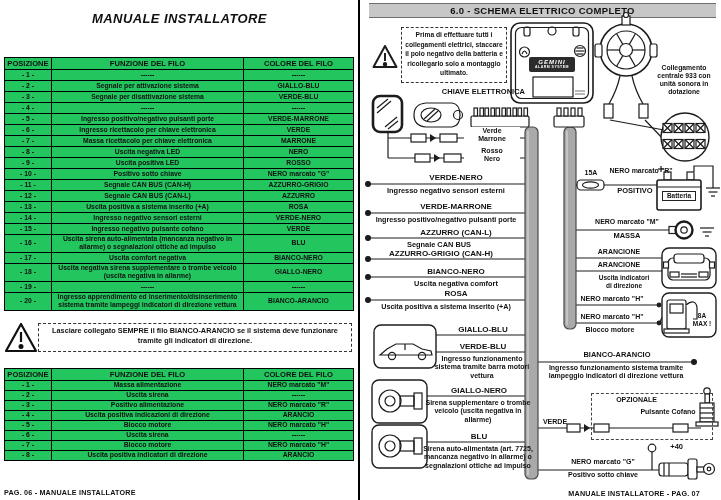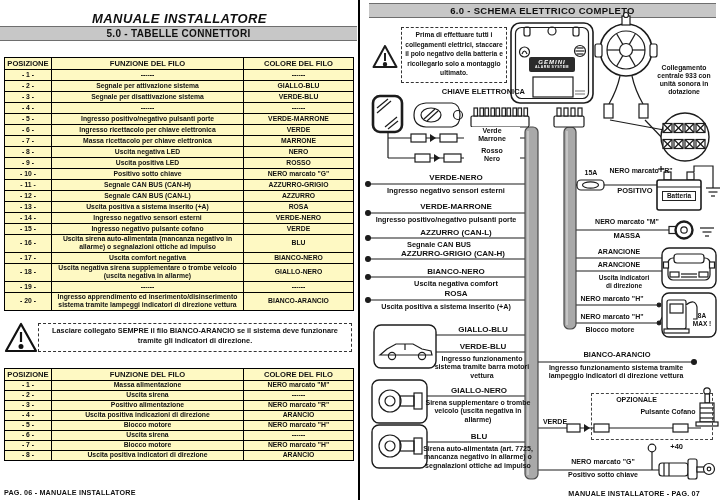--- a/index.html
+++ b/index.html
@@ -6,21 +6,21 @@
   html,body{background:#fff}
   body{font-family:"Liberation Sans",sans-serif}
   .stage{position:relative;width:721px;height:500px;background:#fff;overflow:hidden;font-weight:bold;color:#111}
   .page{position:absolute;top:0;height:500px}
   .page-left{left:0;width:359px}
   .page-right{left:361px;width:360px}
   .divider{position:absolute;left:358px;top:0;width:2px;height:500px;background:#000}
   .doc-title{position:absolute;left:0;top:11px;width:100%;text-align:center;font-size:13px;font-style:italic;letter-spacing:.4px}
   .graybar{position:absolute;background:#c7c7c7;border-top:1px solid #6e6e6e;border-bottom:1px solid #6e6e6e;text-align:center;font-size:10px;line-height:13px;letter-spacing:.3px}
   .subtitle{position:absolute;width:100%;text-align:center;font-size:8.5px;text-decoration:underline}
-  table.ctable{position:absolute;border-collapse:collapse;table-layout:fixed;width:349px;background:#fef9c3}
+  table.ctable{position:absolute;border-collapse:collapse;table-layout:fixed;width:349px;background:#22c55e}
   .ctable th,.ctable td{border:1px solid #000;text-align:center;vertical-align:middle;padding:0 2px;font-weight:bold}
   .ctable th{font-size:7.6px;height:12px}
   .ctable td{font-size:6.8px;line-height:1.25;height:11px}
   .t8 td{height:10px}
   .warnbox{position:absolute;border:1.6px dashed #333;text-align:center;font-size:7.3px;line-height:1.4;padding:2px 2px}
   .lbl{position:absolute;text-align:center;line-height:1.18;font-weight:bold}
   .pre{white-space:pre-line}
   .wbg{background:#fff}
   .left{text-align:right}
   .footer{position:absolute;font-size:7.2px;letter-spacing:.2px}
@@ -32,21 +32,20 @@
   .logo .l2{font-size:3.5px;letter-spacing:.5px}
 </style>
 </head>
 <body>
 
 <div class="stage">
 
   <div class="page page-left">
     <div class="doc-title">MANUALE INSTALLATORE</div>
 
-    <div class="graybar" style="left:0;top:26px;width:357px;height:15px">5.0 - TABELLE CONNETTORI</div>
 
 
     <table class="ctable" style="left:4px;top:57px">
       <colgroup>
           <col style="width:47px">
           <col style="width:192px">
           <col style="width:110px">
         </colgroup>
       <thead>
         <tr>
@@ -541,21 +540,21 @@
 Nero</div>
 
     <div class="lbl" style="left:25px;top:173px;width:140px;font-size:8px">VERDE-NERO</div>
     <div class="lbl" style="left:5px;top:187px;width:160px;font-size:7.4px">Ingresso negativo sensori esterni</div>
 
     <div class="lbl" style="left:25px;top:202px;width:140px;font-size:8px">VERDE-MARRONE</div>
     <div class="lbl" style="left:0;top:216px;width:170px;font-size:7.2px">Ingresso positivo/negativo pulsanti porte</div>
 
     <div class="lbl" style="left:25px;top:228px;width:140px;font-size:8px">AZZURRO (CAN-L)</div>
     <div class="lbl" style="left:8px;top:241px;width:140px;font-size:7.4px">Segnale CAN BUS</div>
-    <div class="lbl" style="left:12px;top:249px;width:160px;font-size:8px">AZZURRO-GRIGIO (CAN-H)</div>
+    <div class="lbl" style="left:0;top:249px;width:160px;font-size:8px">AZZURRO-GRIGIO (CAN-H)</div>
 
     <div class="lbl" style="left:25px;top:267px;width:140px;font-size:8px">BIANCO-NERO</div>
     <div class="lbl" style="left:25px;top:280px;width:140px;font-size:7.4px">Uscita negativa comfort</div>
 
     <div class="lbl" style="left:25px;top:289px;width:140px;font-size:8px">ROSA</div>
     <div class="lbl" style="left:0;top:303px;width:170px;font-size:7.2px">Uscita positiva a sistema inserito (+A)</div>
 
     <div class="lbl" style="left:80px;top:325px;width:84px;font-size:8px">GIALLO-BLU</div>
     <div class="lbl" style="left:80px;top:342px;width:84px;font-size:8px">VERDE-BLU</div>
     <div class="lbl" style="left:70px;top:355px;width:102px;font-size:7px">Ingresso funzionamento sistema tramite barra motori vettura</div>

